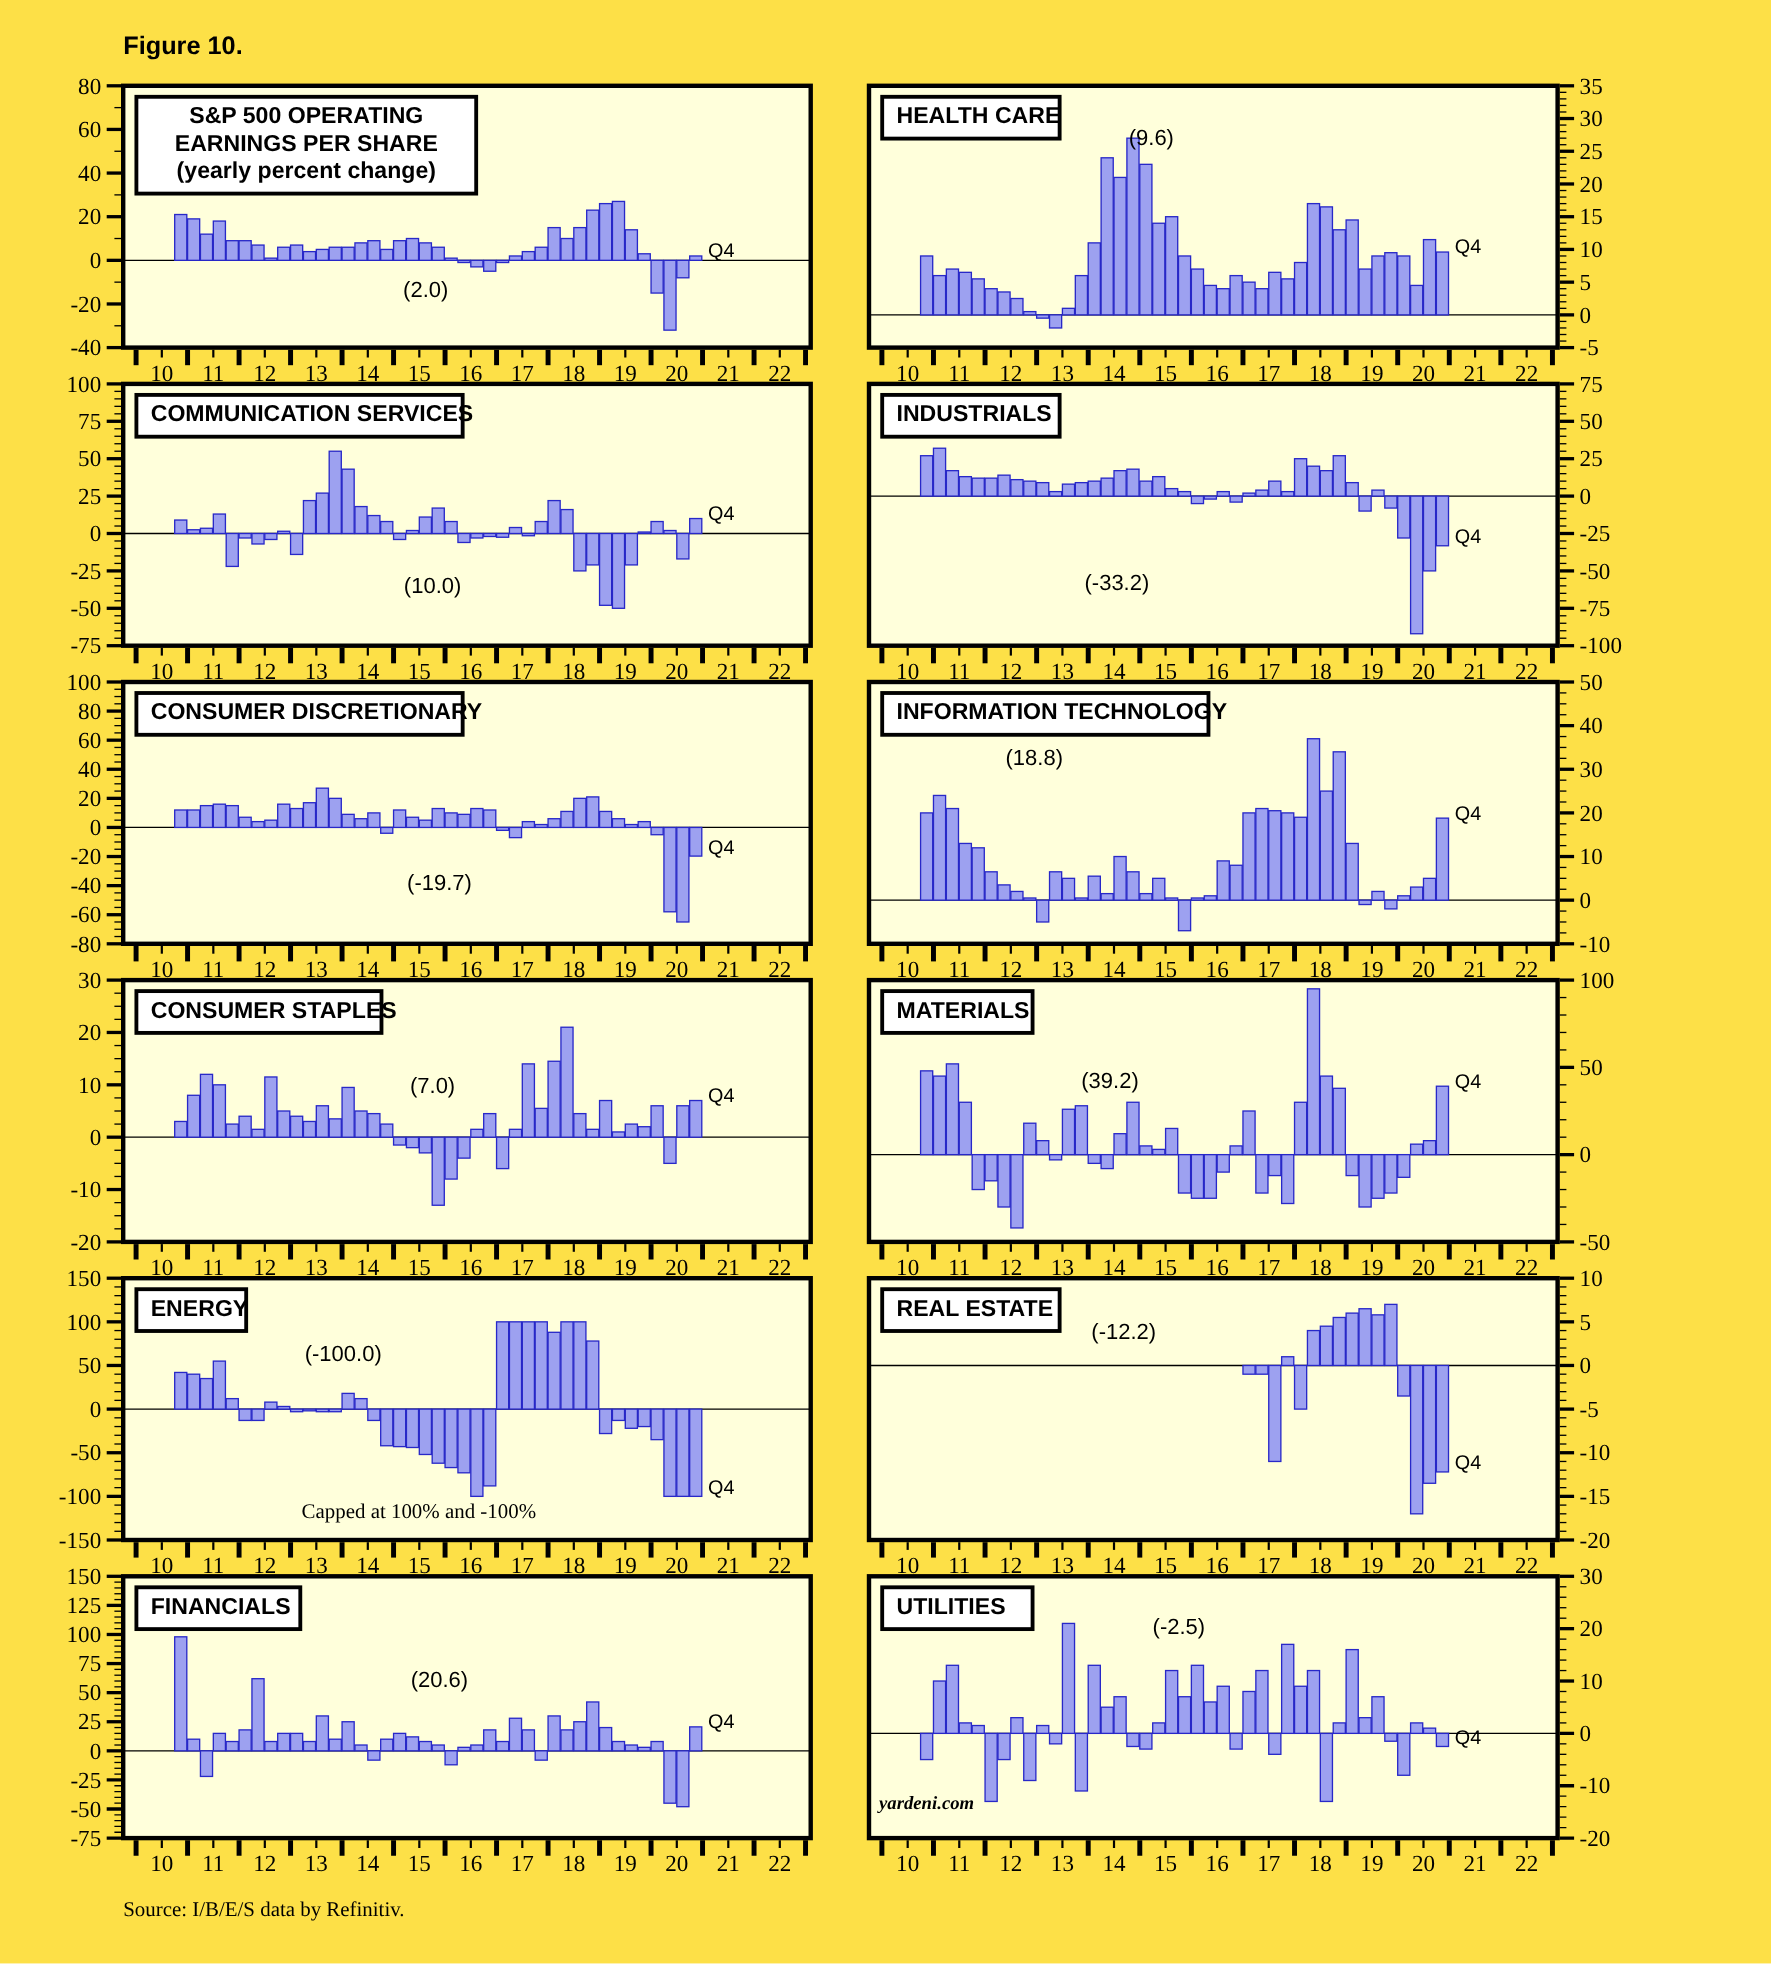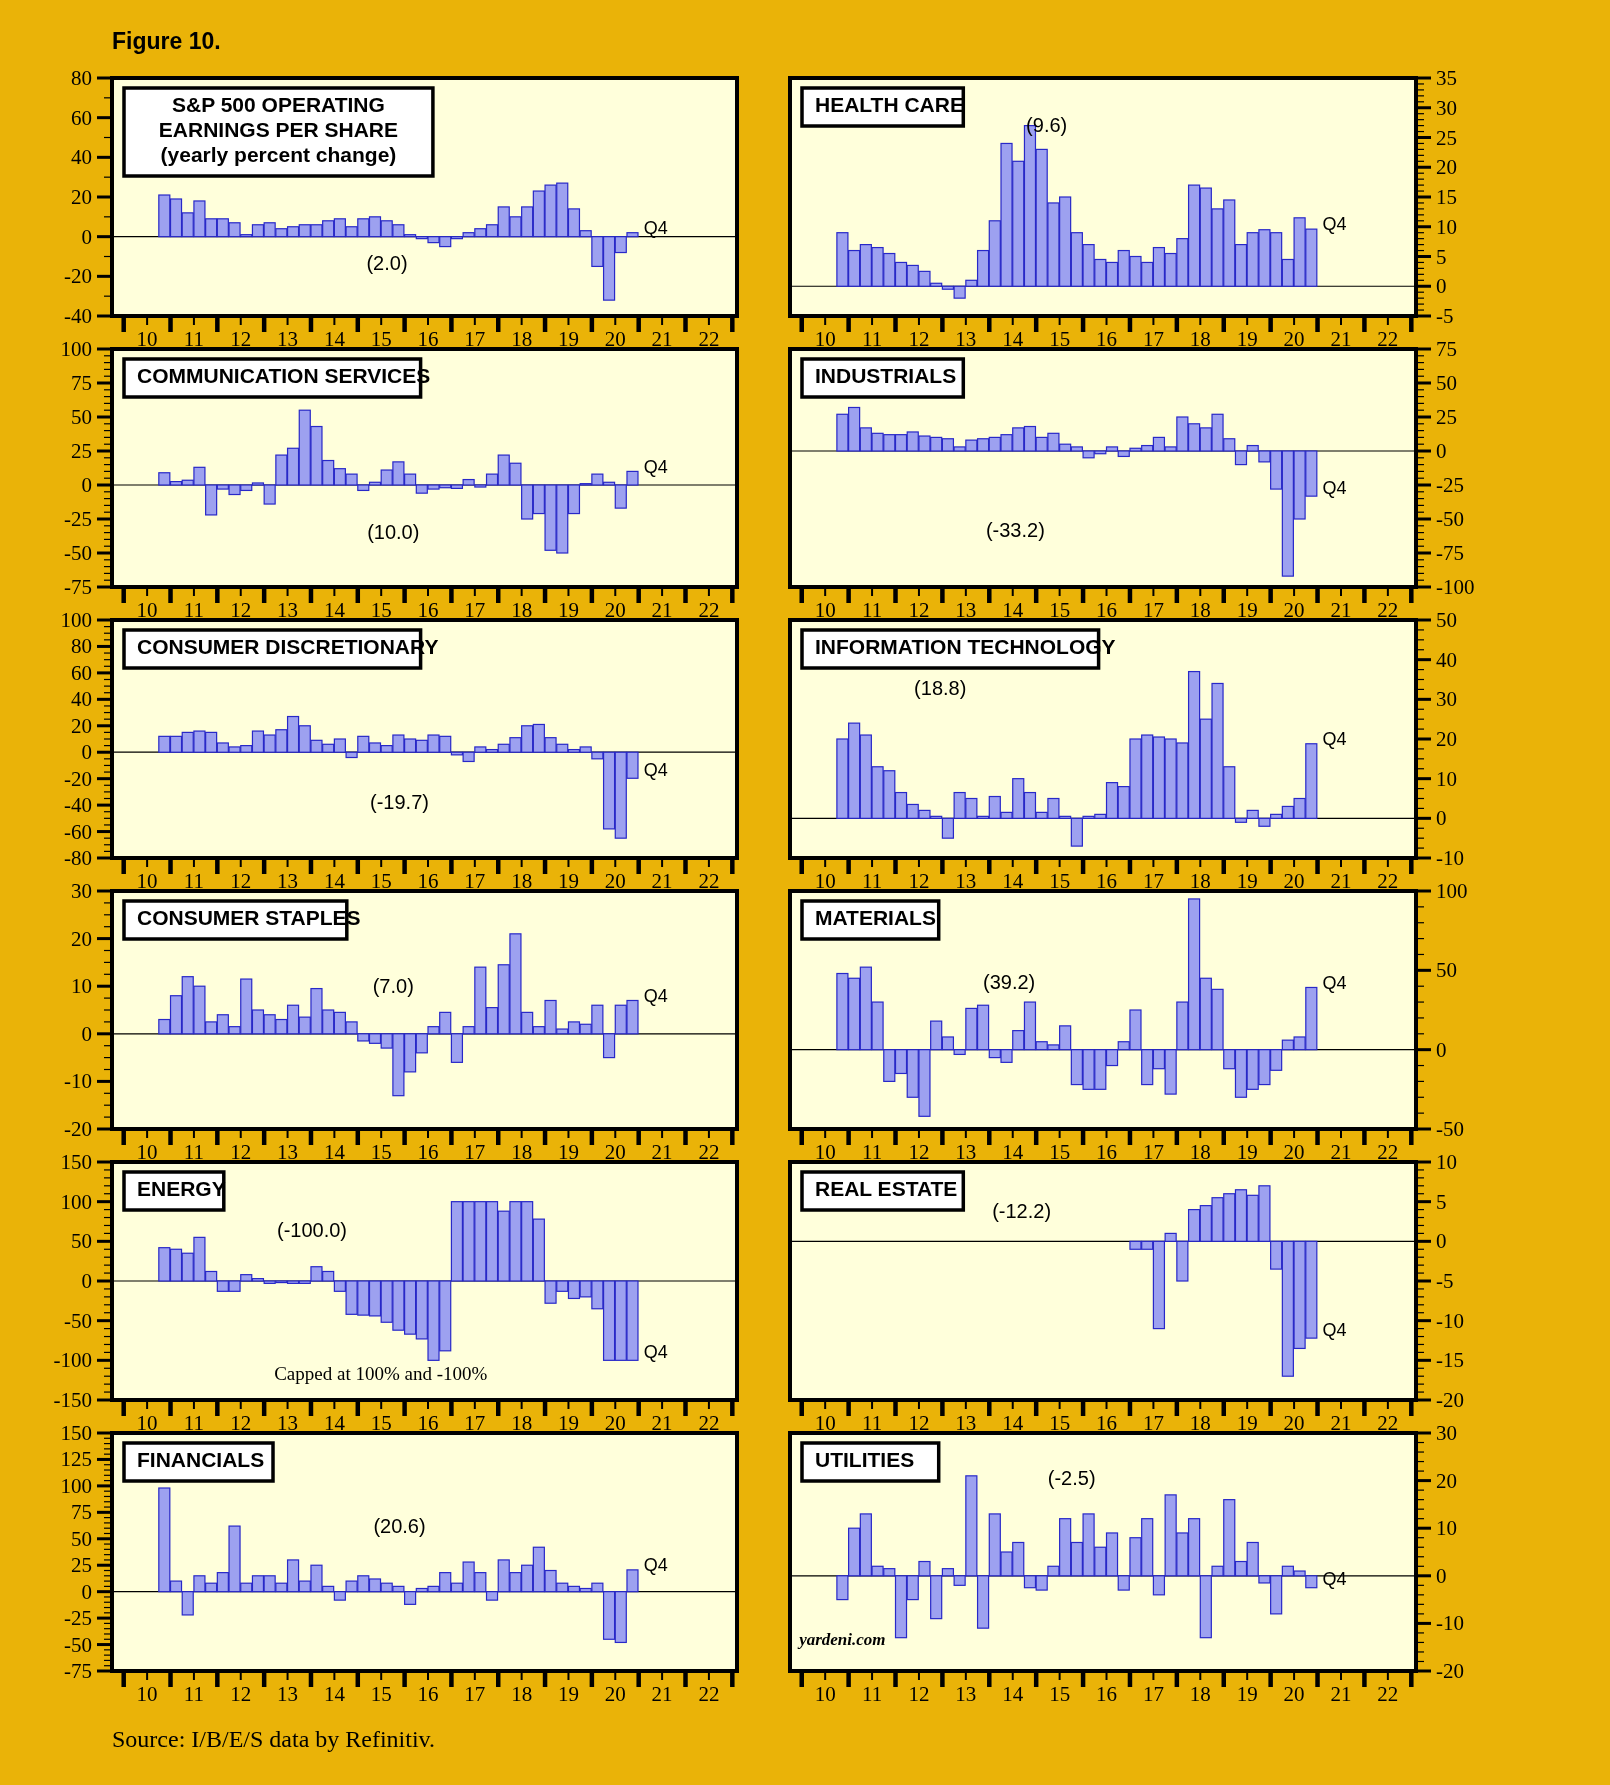--- a/index.html
+++ b/index.html
@@ -1,19 +1,19 @@
 <!DOCTYPE html>
 <html><head>
 <meta charset="utf-8">
 <style>
   html,body{margin:0;padding:0;background:#ffffff;}
-  .page{position:relative;width:1610px;height:1785px;background:#eab308;
+  .page{position:relative;width:1610px;height:1785px;background:#fde047;
         font-family:"Liberation Sans",sans-serif;overflow:hidden;}
   .figure-label{position:absolute;left:112px;top:28px;font-size:23px;font-weight:bold;color:#000;}
-  .source-note{position:absolute;left:112px;top:1726px;font-size:24px;color:#000;
+  .source-note{position:absolute;left:112px;top:1726px;font-size:19px;color:#000;
                font-family:"Liberation Serif",serif;}
   svg text{fill:#000;}
   .yt,.xt{font-family:"Liberation Serif",serif;font-size:21px;}
   .ttl{font-family:"Liberation Sans",sans-serif;font-size:21px;font-weight:bold;}
   .ann{font-family:"Liberation Sans",sans-serif;font-size:20px;}
   .q4{font-family:"Liberation Sans",sans-serif;font-size:18px;}
   .note{font-family:"Liberation Serif",serif;font-size:19px;}
   .wm{font-family:"Liberation Serif",serif;font-size:17px;font-weight:bold;font-style:italic;}
 </style>
 </head>

